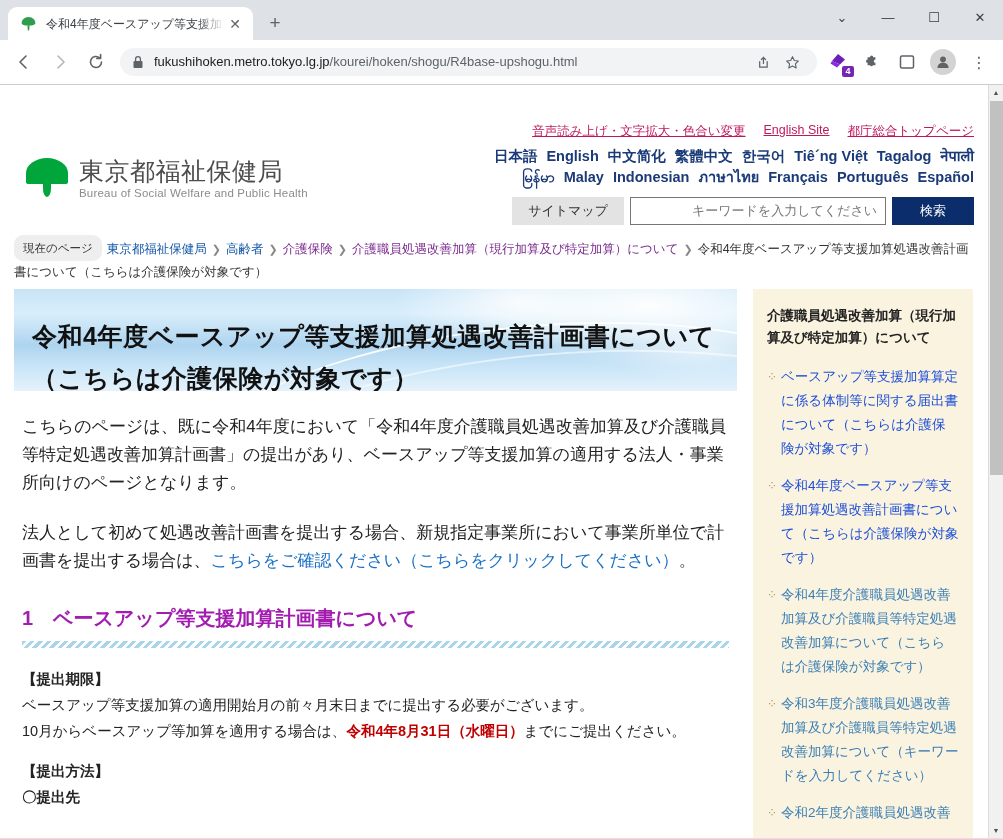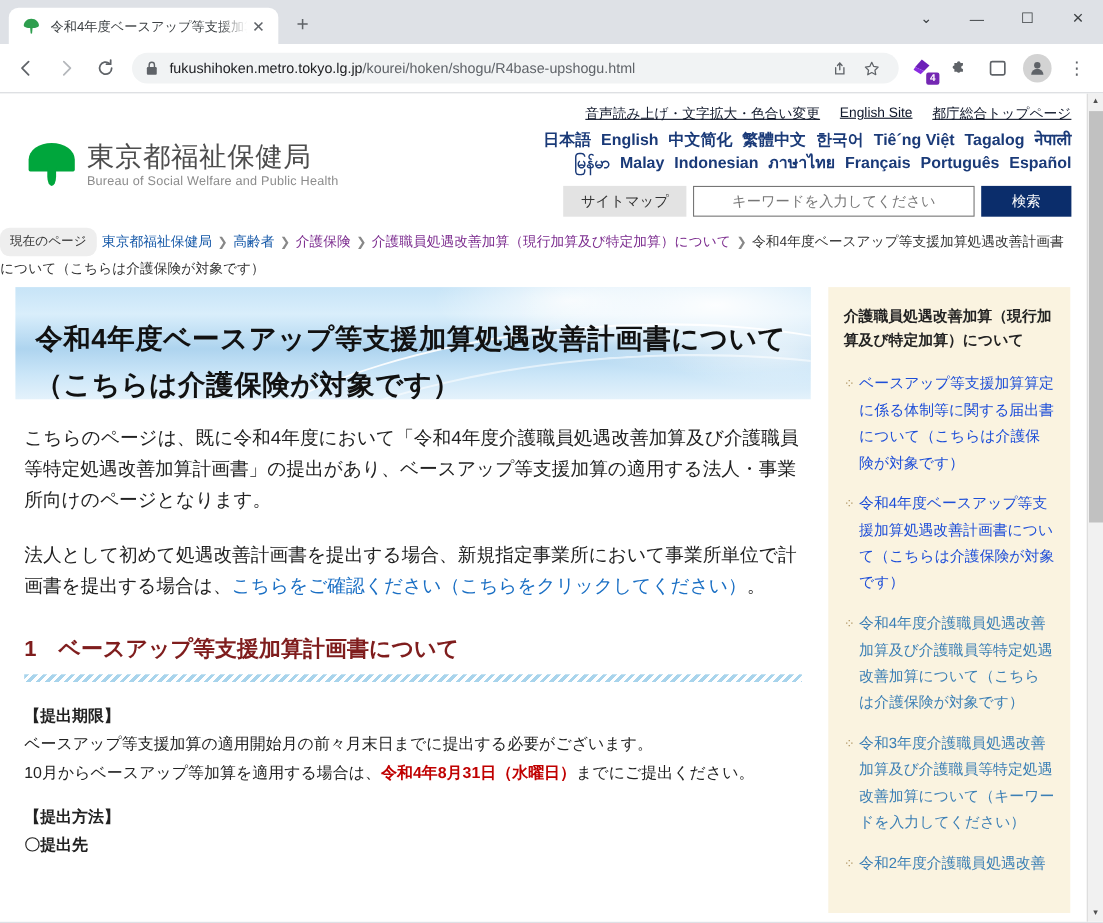--- a/index.html
+++ b/index.html
@@ -60,37 +60,37 @@
   }
   .avatar-btn { width: 26px; height: 26px; border-radius: 50%; background: #d3d3d3;
     display:flex; align-items:center; justify-content:center; margin: 0 5px; }
 
   
   .viewport { position: relative; width: 1003px; height: 753px; background: #fff; overflow: hidden; }
   .page { width: 988px; background: #fff; position: relative; }
 
   
   .util-row { display: flex; justify-content: flex-end; gap: 18px; padding: 10px 14px 0 0; }
-  .util-row a { font-size: 12.5px; color: #0f172a; text-decoration: underline; }
+  .util-row a { font-size: 12.5px; color: #be185d; text-decoration: underline; margin-top: 28px; }
 
   .headband { display: flex; padding: 0 14px 0 0; }
   .logo-block { display: flex; align-items: flex-start; padding: 16px 0 0 26px; flex: 0 0 auto; }
   .ginkgo { width: 42px; height: 45px; position: relative; flex: 0 0 42px; margin-right: 11px; }
   .ginkgo .fan {
     position: absolute; top: 2px; left: 0; width: 42px; height: 26px;
     background: #00a63c; border-radius: 42px 42px 6px 6px / 30px 30px 4px 4px;
   }
   .ginkgo .stem {
     position: absolute; top: 24px; left: 17px; width: 8px; height: 17px;
     background: #00a63c; border-radius: 0 0 50% 50%;
   }
   .logo-jp { font-size: 25px; color: #4d4d4d; letter-spacing: 0.5px; line-height: 30px; font-weight: 500; }
   .logo-en { font-size: 11.5px; color: #8c8c8c; letter-spacing: 0.2px; line-height: 15px; }
 
-  .lang-block { margin-left: auto; padding-top: 6px; text-align: center; }
+  .lang-block { margin-left: auto; padding-top: 6px; text-align: right; }
   .lang-row { display: flex; justify-content: flex-end; gap: 9px; line-height: 21px; }
   .lang-row a { font-size: 14.5px; color: #1a3a78; font-weight: bold; white-space: nowrap; }
   .search-row { display: flex; justify-content: flex-end; align-items: center; margin-top: 9px; gap: 6px; }
   .sitemap-btn {
     background: #e3e3e3; color: #333; font-size: 13px; padding: 6px 16px; line-height: 16px;
   }
   .search-input {
     width: 256px; height: 28px; border: 1px solid #767676; background: #fff;
     font-size: 13px; color: #767676; padding: 0 8px; line-height: 26px;
   }
@@ -113,21 +113,21 @@
   .home-icon .body { position: absolute; top: 8px; left: 3px; width: 16px; height: 11px; background: #fff; }
   .home-icon .door { position: absolute; top: 13px; left: 8px; width: 6px; height: 6px; background: #0b2a66; }
   .gnav-top span { font-size: 9.5px; line-height: 11px; }
   .gnav-item {
     flex: 1; display: flex; align-items: center; justify-content: center;
     font-size: 14.5px; color: #fff;
   }
   .gnav-item.active { background: #fff; color: #0b2a66; }
 
   
-  .crumbs { padding: 10px 14px 6px 0; font-size: 12.5px; line-height: 22px; color: #333; }
+  .crumbs { padding: 10px 14px 6px 14px; font-size: 12.5px; line-height: 22px; color: #333; }
   .crumb-now {
     display: inline-block; background: #eeeeee; color: #333; font-size: 11.5px;
     padding: 2px 9px; border-radius: 9px; margin-right: 5px; vertical-align: 1px;
   }
   .crumbs a { color: #1558a8; text-decoration: none; }
   .crumbs a.visited { color: #7b2b8e; }
   .crumbs .sep { color: #888; margin: 0 5px; font-size: 11px; }
   .crumbs .cur { color: #333; }
 
   
@@ -155,21 +155,21 @@
   }
   .hero-title {
     position: relative; z-index: 2; font-size: 25px; font-weight: bold; color: #111;
     line-height: 42px; padding: 26px 0 0 18px; letter-spacing: 0.5px;
   }
 
   .body-p { font-size: 17px; color: #222; line-height: 28px; margin: 22px 0 0 8px; }
   .body-p a { color: #1a6fc4; text-decoration: none; }
 
   .sec-h {
-    font-size: 20px; font-weight: bold; color: #7f1d1d; margin: 26px 0 0 8px; line-height: 34px;
+    font-size: 20px; font-weight: bold; color: #a21caf; margin: 26px 0 0 8px; line-height: 34px;
   }
   .sec-rule {
     height: 7px; margin: 6px 8px 0 8px;
     background-image: repeating-linear-gradient(135deg, #a8d4ec 0 3px, #ffffff 3px 6px);
   }
   .blk { font-size: 14.5px; color: #222; line-height: 26px; margin-left: 8px; }
   .blk.b { font-weight: bold; }
   .blk .red { color: #c00000; font-weight: bold; }
   .gap-sm { height: 14px; }
   .gap-md { height: 18px; }

